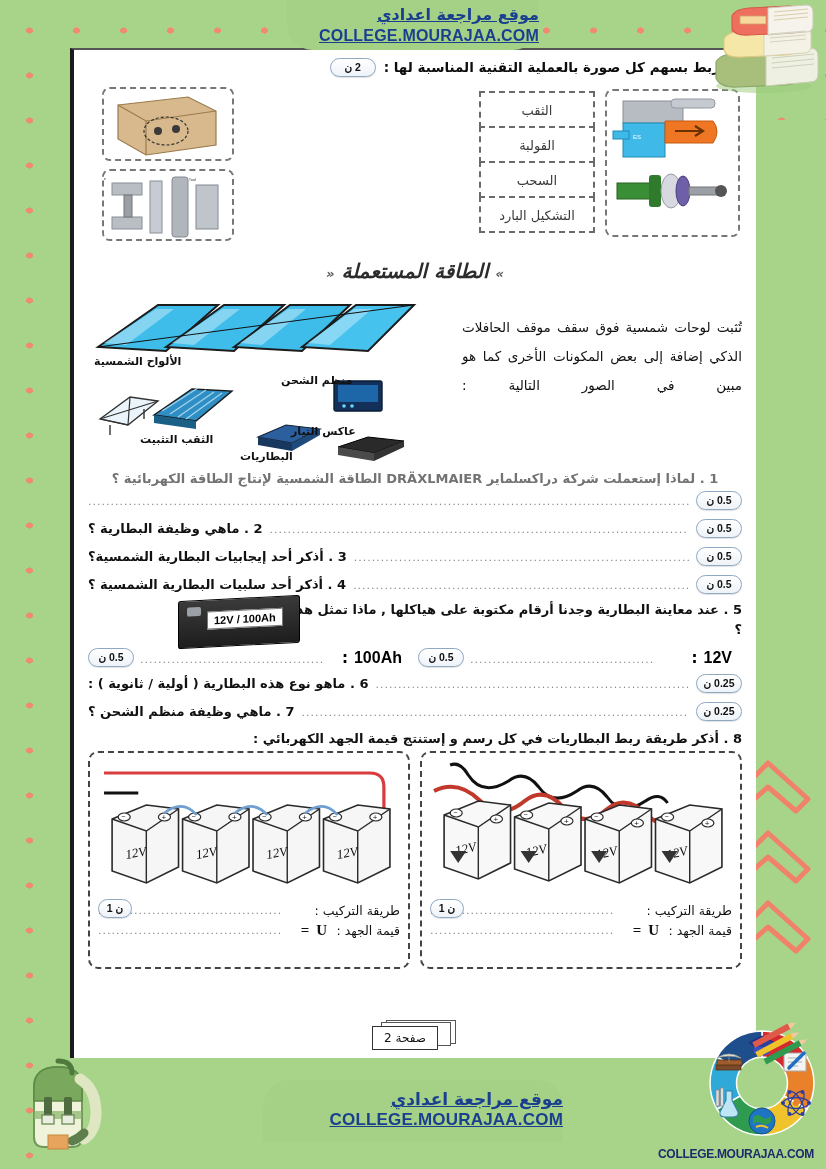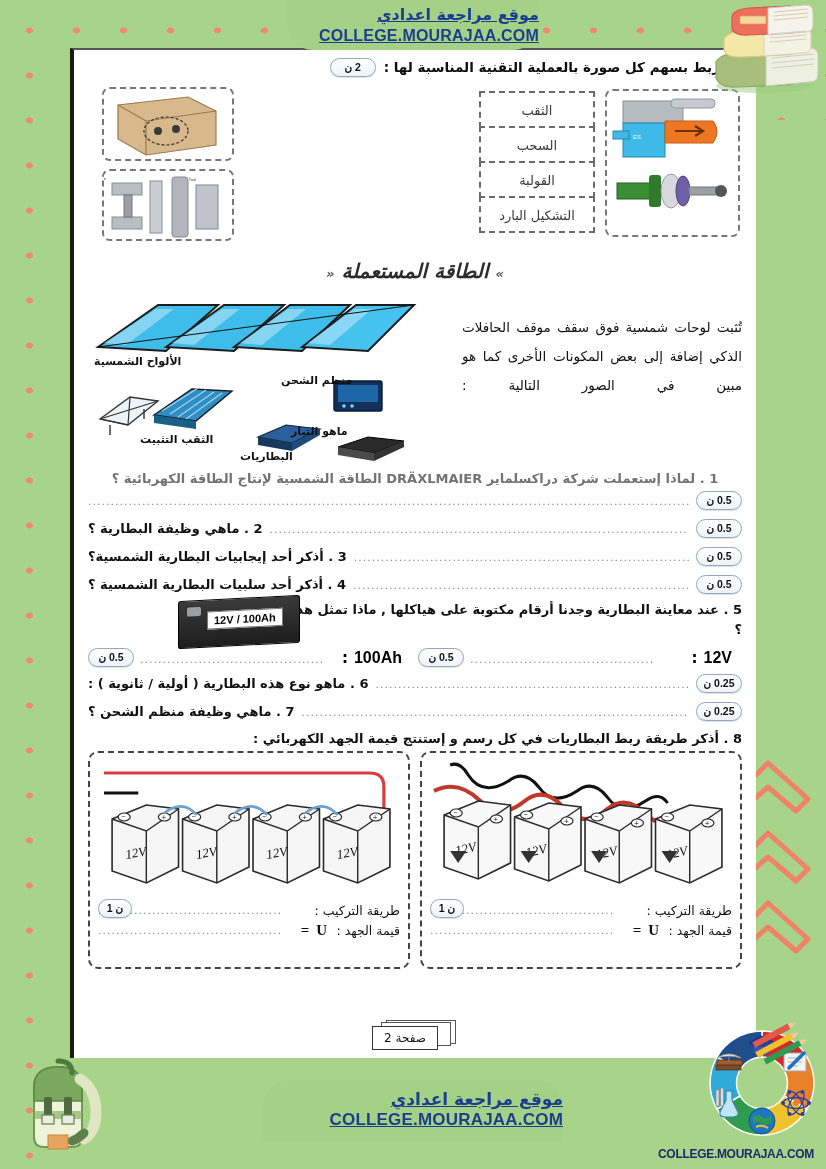--- a/index.html
+++ b/index.html
@@ -382,22 +382,22 @@
           <ellipse cx="68" cy="26" rx="10" ry="17" fill="#d8d8e0" stroke="#9a9aa5" stroke-width="1"></ellipse>
           <ellipse cx="80" cy="26" rx="7" ry="15" fill="#6f5fa8" stroke="#4b3e7e" stroke-width="1"></ellipse>
           <rect x="86" y="22" width="30" height="8" fill="#9aa0a6" stroke="#777" stroke-width="1"></rect>
           <circle cx="118" cy="26" r="6" fill="#555"></circle>
         </g>
       </svg>
     </div>
 
     <div id="word-col">
       <div class="word-cell">الثقب</div>
+      <div class="word-cell">القولبة</div>
       <div class="word-cell">السحب</div>
-      <div class="word-cell">القولبة</div>
       <div class="word-cell">التشكيل البارد</div>
     </div>
 
     <div class="pic-box" id="pic-left-1">
       <svg viewBox="0 0 132 74" width="132" height="74">
         <rect width="132" height="74" fill="#fff"></rect>
         <path d="M18 16 l70 -8 l28 14 l0 34 l-70 10 l-28 -16 z" fill="#d8b98e" stroke="#9a7a4a" stroke-width="1.2"></path>
         <path d="M18 16 l28 16 l70 -10" fill="none" stroke="#9a7a4a" stroke-width="1.2"></path>
         <path d="M46 32 l0 34" fill="none" stroke="#9a7a4a" stroke-width="1.2"></path>
         <ellipse cx="66" cy="42" rx="22" ry="14" fill="none" stroke="#333" stroke-width="1.2" stroke-dasharray="3 2"></ellipse>
@@ -483,21 +483,21 @@
           <rect x="4" y="4" width="40" height="17" fill="#1d66a8"></rect>
           <circle cx="10" cy="25" r="1.8" fill="#6fd6ff"></circle>
           <circle cx="18" cy="25" r="1.8" fill="#6fd6ff"></circle>
         </g>
       </g>
     </svg>
 
     <div class="fig-label" style="left:6px; top:70px;text-align:center;">الألواح الشمسية</div>
     <div class="fig-label" style="left:193px; top:89px;">منظم الشحن</div>
     <div class="fig-label" style="left:52px; top:148px;">الثقب التثبيت</div>
-    <div class="fig-label" style="left:203px; top:140px;">ماهو التيار</div>
+    <div class="fig-label" style="left:203px; top:140px;">عاكس التيار</div>
     <div class="fig-label" style="left:152px; top:165px;">البطاريات</div>
   </div>
 
   <div id="q1-text">
     <span class="qnum">1</span>
     <span>. </span><span>لماذا إستعملت شركة دراكسلماير DRÄXLMAIER الطاقة الشمسية لإنتاج الطاقة الكهربائية ؟</span>
   </div>
   <div class="qrow" id="q1-answer-row">
     <span class="mark-pill">0.5 ن</span>
     <span class="dotline">...................................................................................................................................................................</span>

